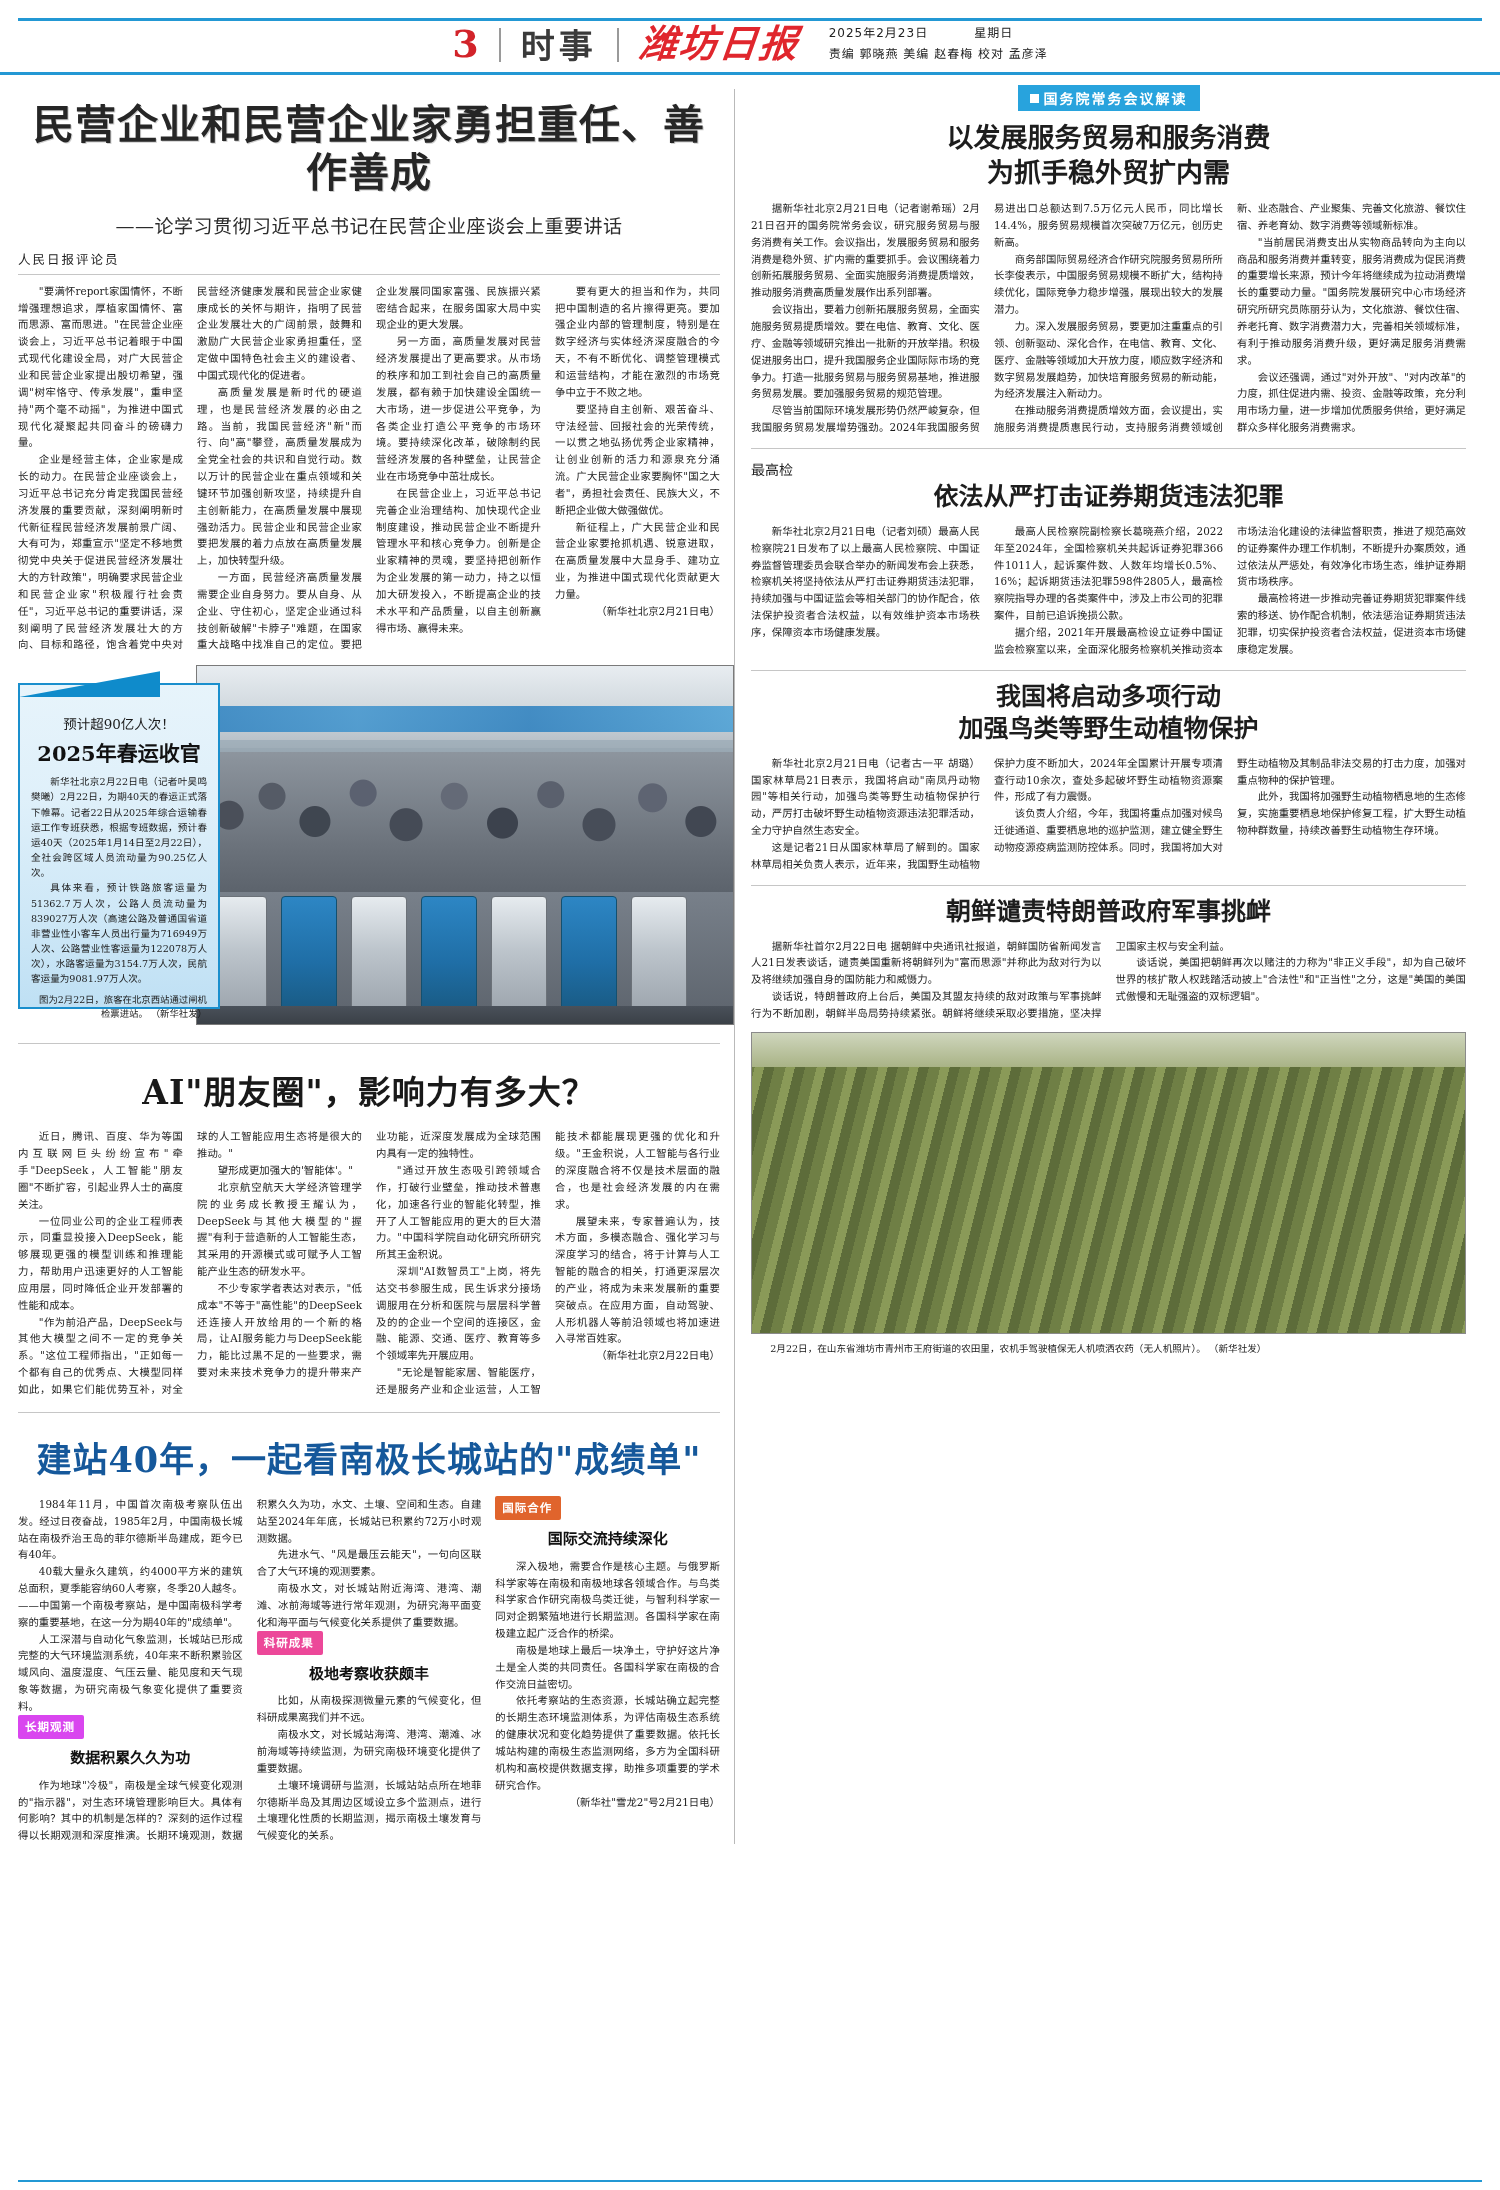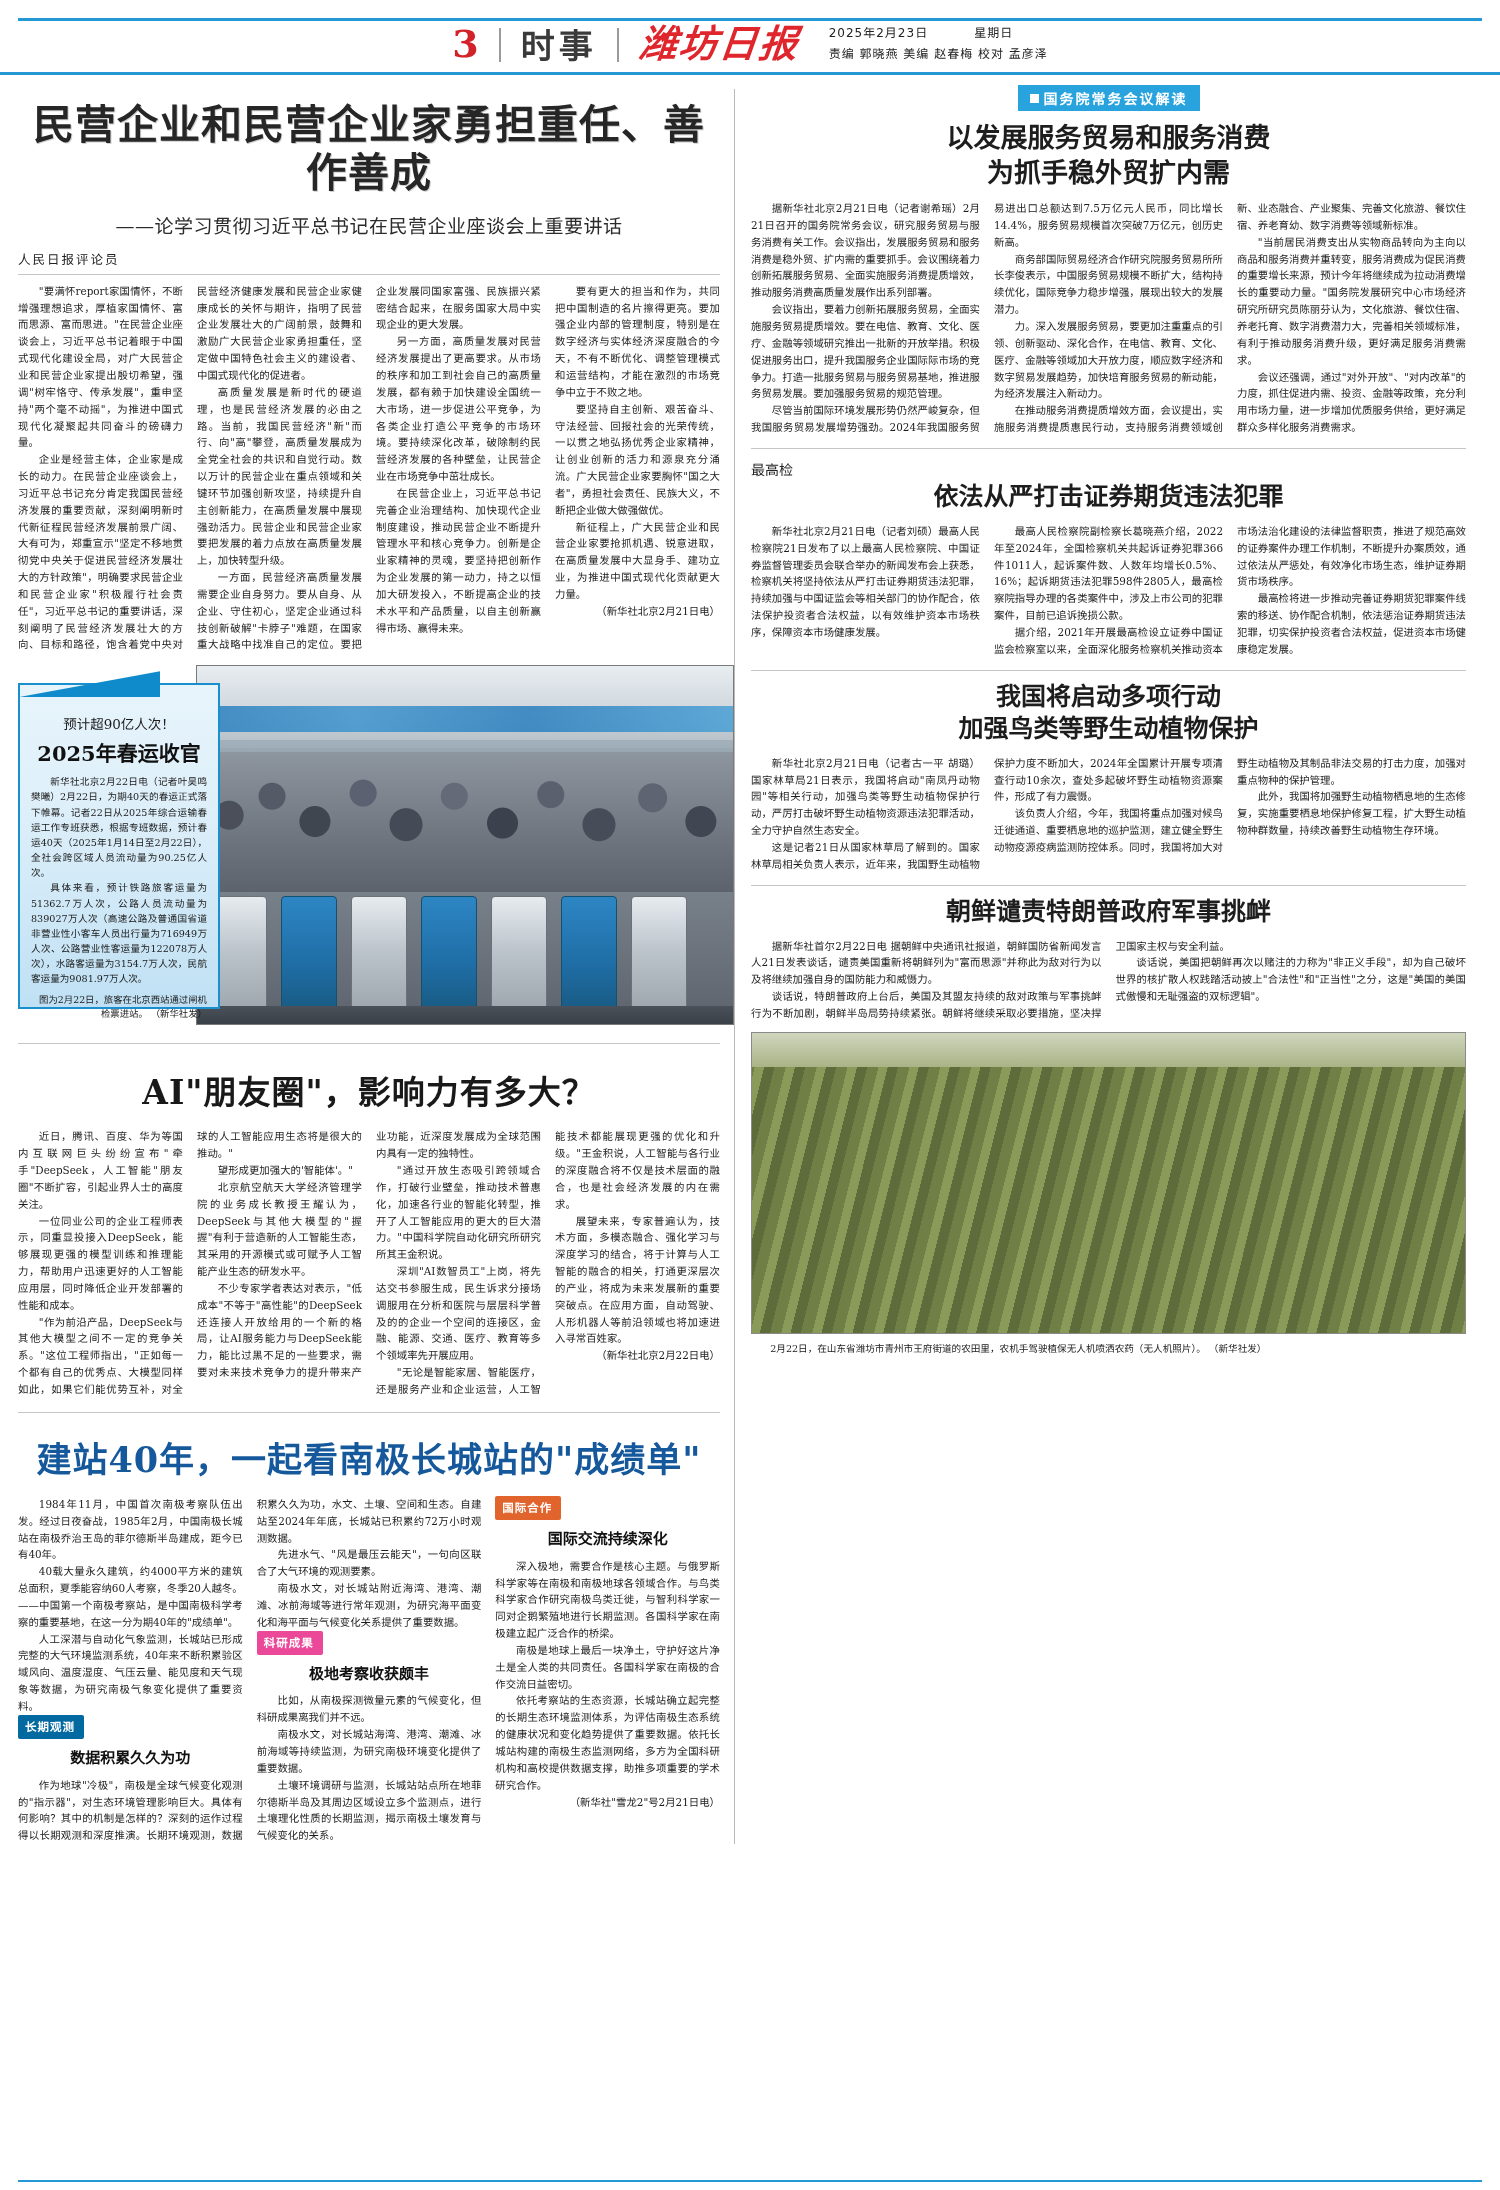--- a/index.html
+++ b/index.html
@@ -119,21 +119,21 @@
     font-size:33px;font-weight:bold;text-align:center;letter-spacing:1px;color:#191919;
     margin:22px 0 14px 0;
   }
   
   .ant-title{
     font-family:"DejaVu Serif","Liberation Serif",serif;
     font-size:35px;font-weight:bold;text-align:center;letter-spacing:1px;color:#15589b;
     margin:18px 0 14px 0;
   }
   .tagbox{
-    display:inline-block;background:#0369a1;color:#fff;font-size:11.5px;font-weight:bold;
+    display:inline-block;background:#d946ef;color:#fff;font-size:11.5px;font-weight:bold;
     padding:3px 9px 3px 7px;letter-spacing:1px;margin:0 0 5px 0;border-radius:2px;
     font-family:"DejaVu Serif","Liberation Serif",serif;
   }
   .tagbox.blue{background:#ec4899;}
   .tagbox.red{background:#e0642c;}
   .subhead{
     font-family:"DejaVu Serif","Liberation Serif",serif;font-size:15px;font-weight:bold;
     text-align:center;margin:2px 0 6px 0;color:#111;
   }
 

